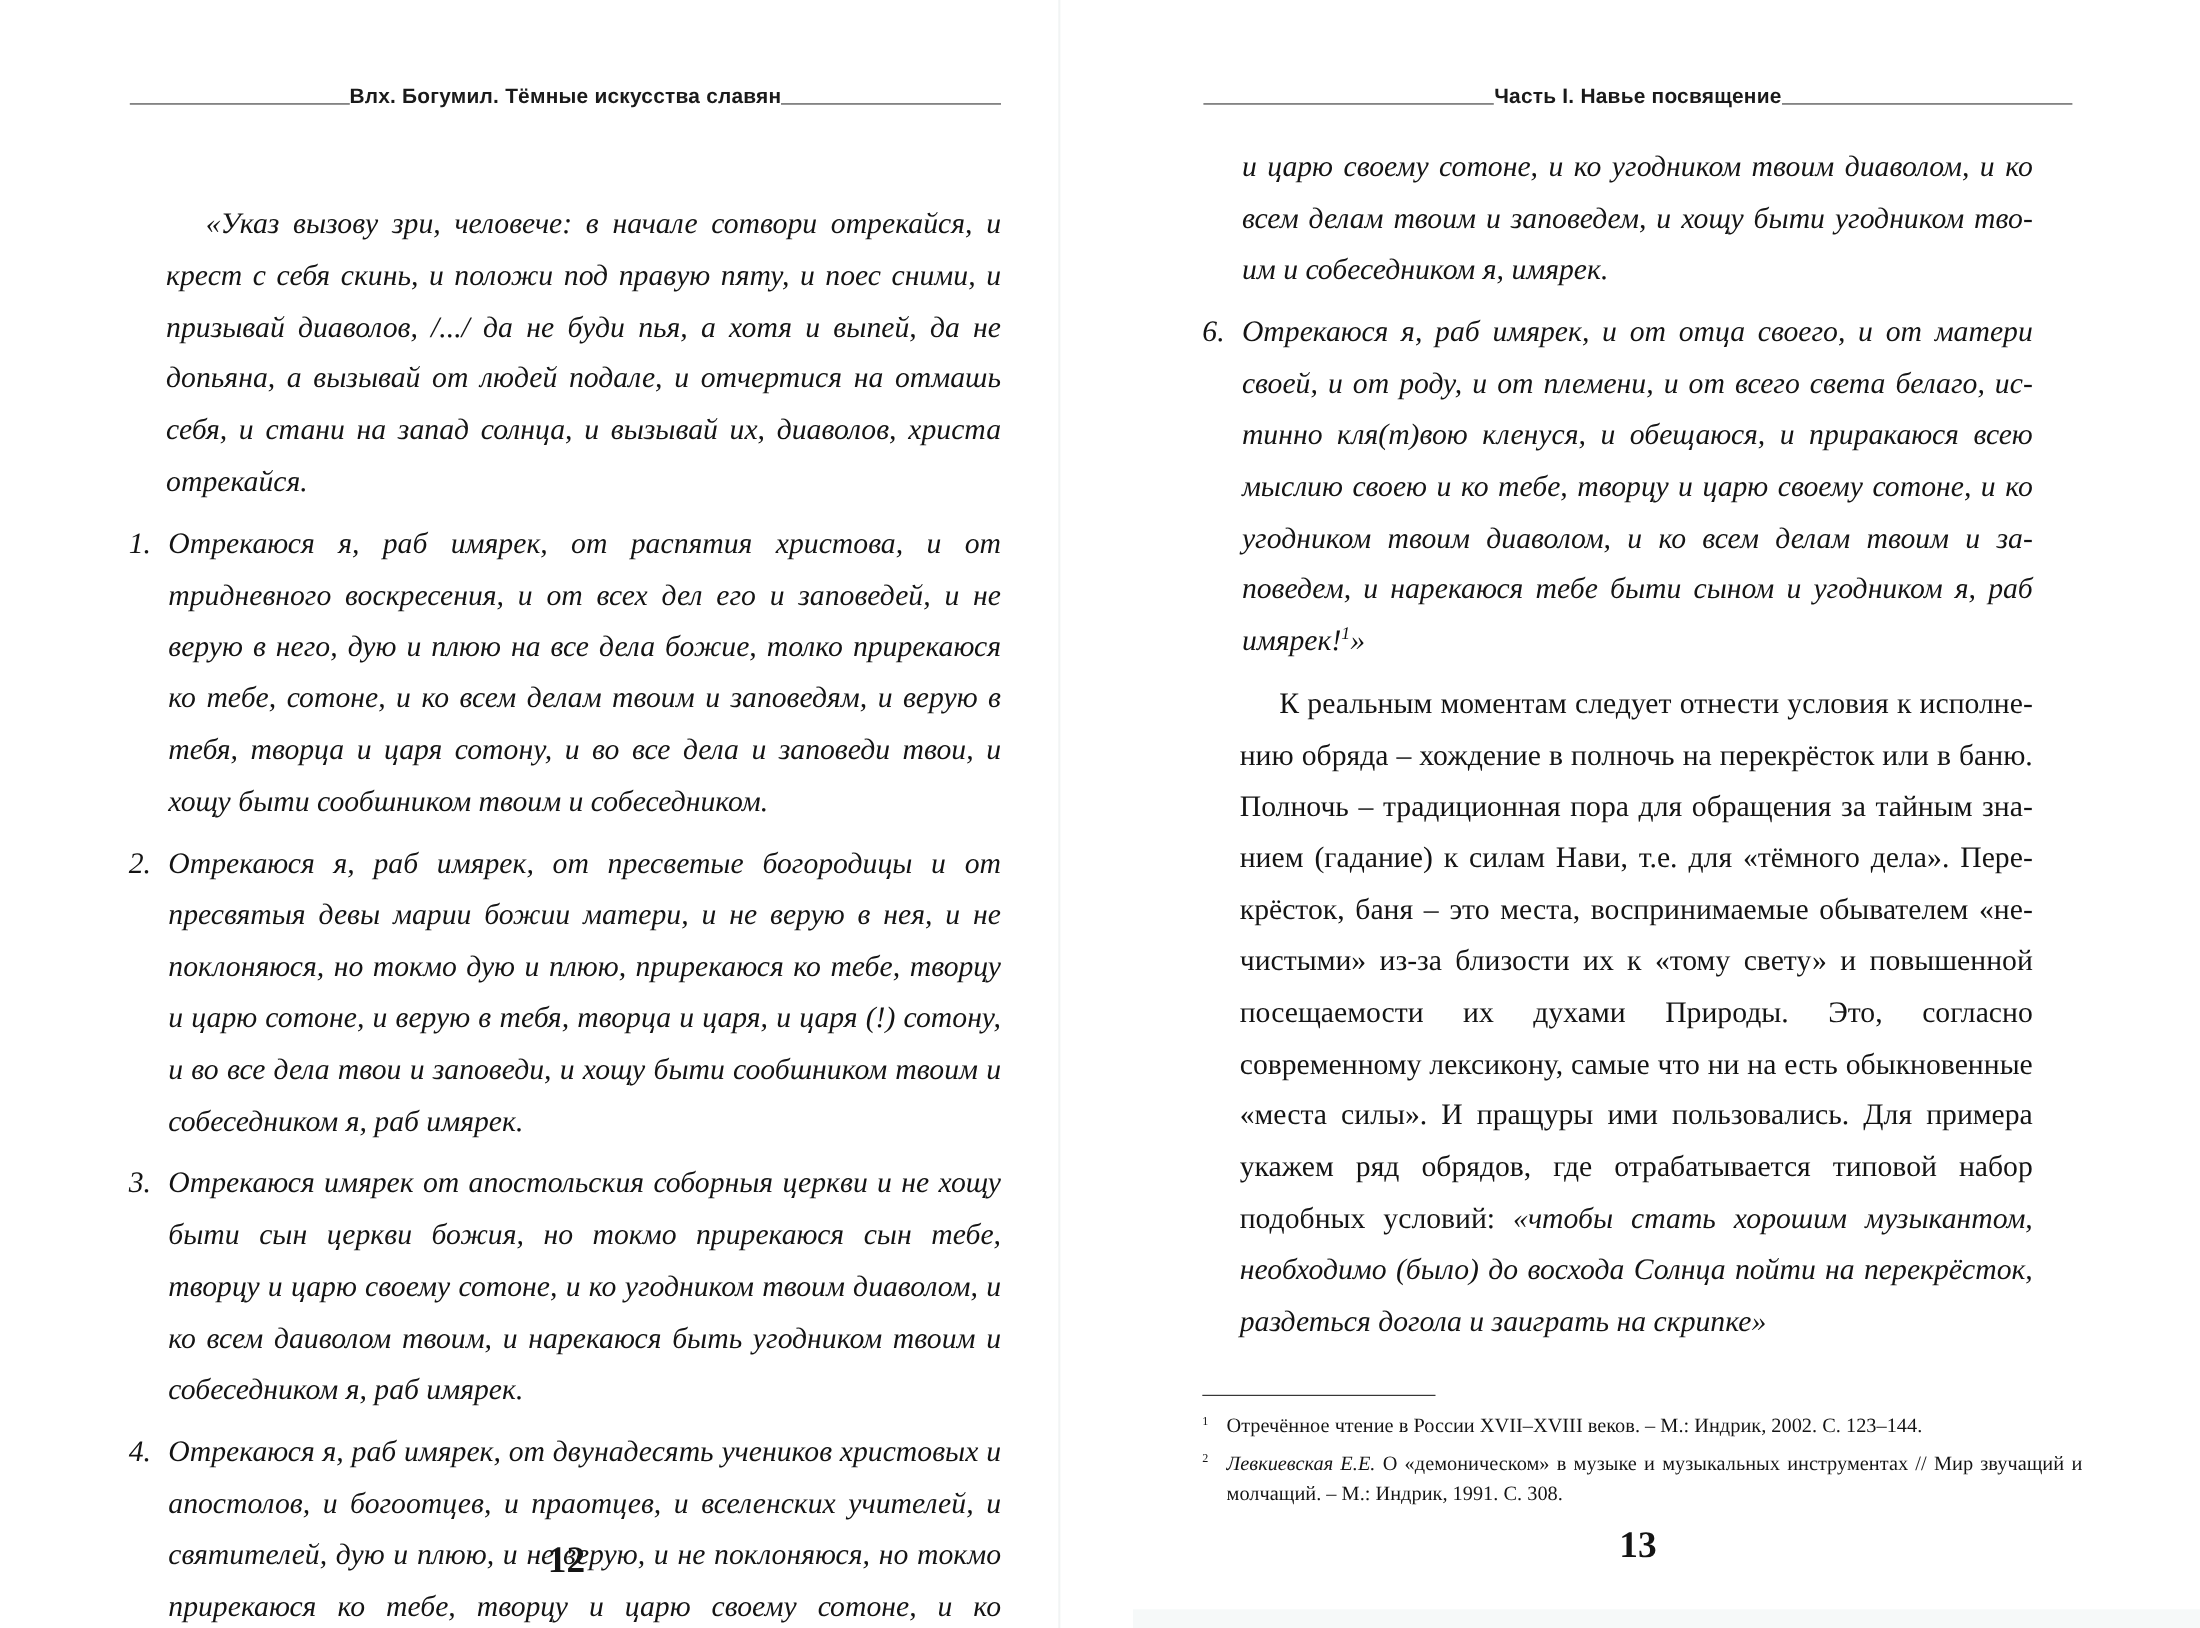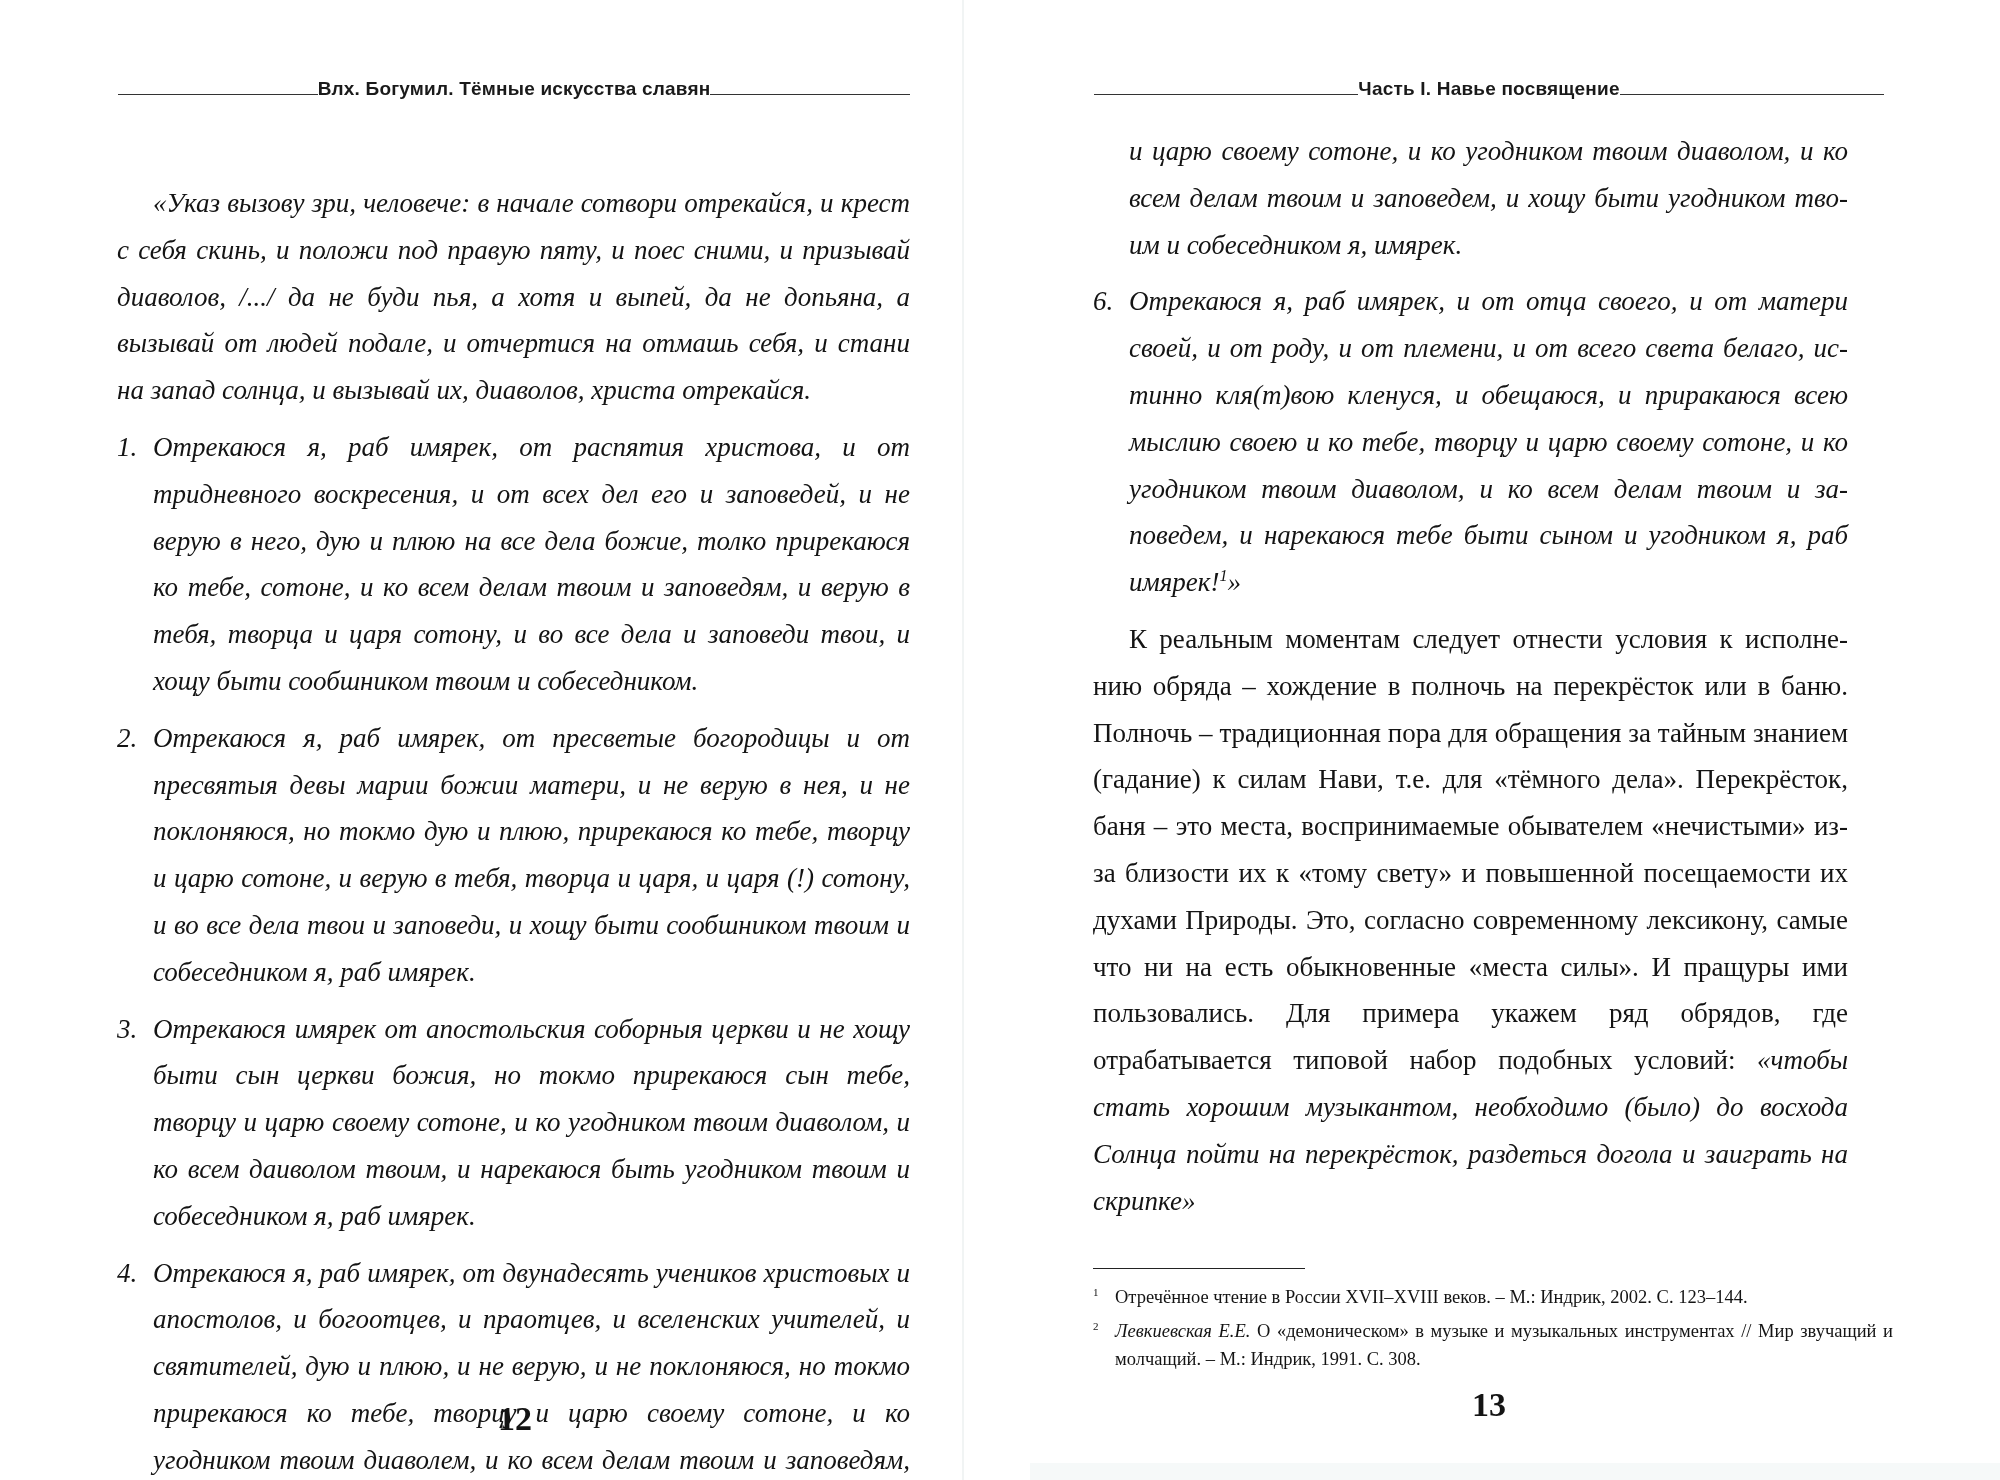--- a/index.html
+++ b/index.html
@@ -22,21 +22,21 @@
   .running-head .rule { flex: 1; height: 0; border-top: 1.6px solid #333; margin-top: 10px; }
   .left .running-head { left: 118px; width: 792px; }
   .right .running-head { left: 1094px; width: 790px; }
 
   .text-block { position: absolute; font-size: 27px; line-height: 46.8px; }
   .left .text-block { left: 117px; width: 793px; top: 180px; }
   .right .text-block { left: 129px; width: 755px; top: 128px; }
 
   .ital { font-style: italic; }
   p { margin: 0; text-align: justify; text-align-last: left; hyphens: manual; }
-  .indent { text-indent: 36px; }
+  .indent { text-indent: 36px; margin-left: 34px; }
   .item { display: flex; margin-top: 10px; }
   .item .num { width: 36px; flex: none; font-style: italic; }
   .item .body { flex: 1; text-align: justify; text-align-last: left; }
   .gap-lg { margin-top: 40px; }
   .gap-sm { margin-top: 10px; }
 
   .page-number {
     position: absolute; font-family: "Liberation Serif", serif; font-weight: bold; font-size: 34px;
   }
   .left .page-number { left: 498px; top: 1400px; }

